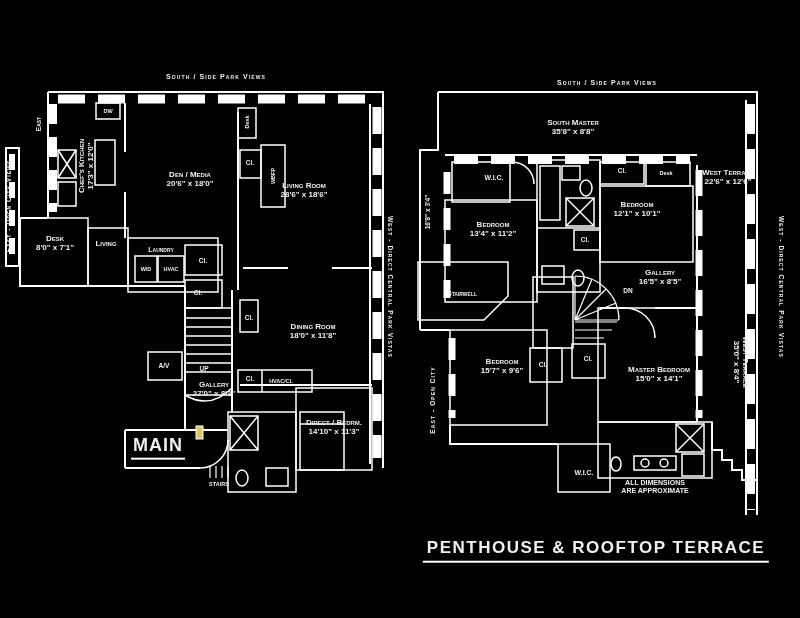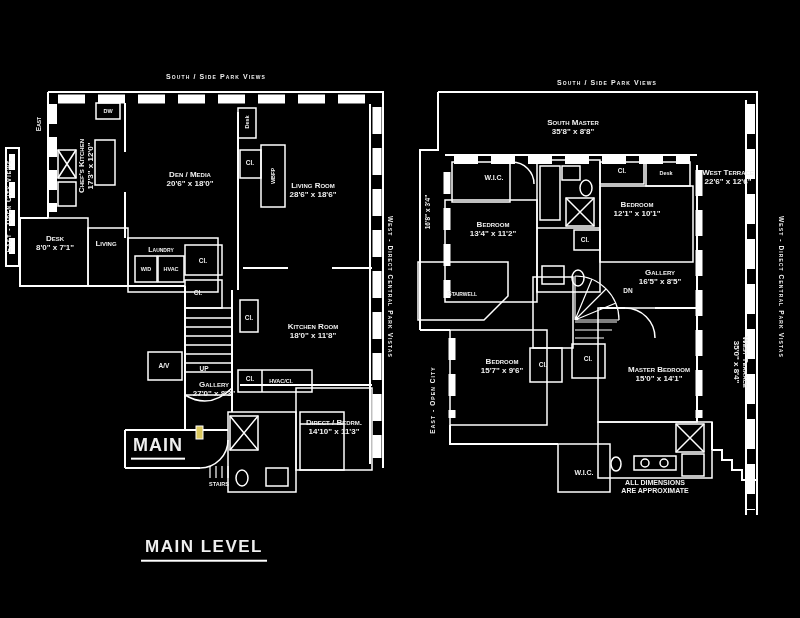--- a/index.html
+++ b/index.html
@@ -166,32 +166,32 @@
 <div class="lbl sc s6 vdn ls1" style="left:390px;top:287px">West - Direct Central Park Vistas</div>
 
 <div class="lbl vup" style="left:86px;top:166px">
   <div class="nm">Chef's Kitchen</div>
   <div>17'3" x 12'0"</div>
 </div>
 <div class="lbl" style="left:190px;top:179px">
   <div class="nm">Den / Media</div>
   <div>20'6" x 18'0"</div>
 </div>
-<div class="lbl" style="left:313px;top:190px">
+<div class="lbl" style="left:304px;top:190px">
   <div class="nm">Living Room</div>
   <div>28'6" x 18'6"</div>
 </div>
 <div class="lbl" style="left:55px;top:243px">
   <div class="nm">Desk</div>
   <div>8'0" x 7'1"</div>
 </div>
 <div class="lbl nm" style="left:106px;top:244px">Living</div>
 <div class="lbl nm s7" style="left:161px;top:250px">Laundry</div>
 <div class="lbl" style="left:313px;top:331px">
-  <div class="nm">Kitchen Room</div>
+  <div class="nm">Dining Room</div>
   <div>18'0" x 11'8"</div>
 </div>
 <div class="lbl" style="left:214px;top:389px">
   <div class="nm">Gallery</div>
   <div>27'0" x 8'3"</div>
 </div>
 <div class="lbl" style="left:334px;top:427px">
   <div class="nm">Direct / Bedrm.</div>
   <div>14'10" x 11'3"</div>
 </div>
@@ -205,21 +205,20 @@
 <div class="lbl s5" style="left:281px;top:381px">HVAC/Cl.</div>
 <div class="lbl s5 vup" style="left:273px;top:176px">WBFP</div>
 <div class="lbl s5 vup" style="left:247px;top:122px">Desk</div>
 <div class="lbl s5" style="left:108px;top:111px">DW</div>
 <div class="lbl s5" style="left:146px;top:269px">W/D</div>
 <div class="lbl s5" style="left:171px;top:269px">HVAC</div>
 <div class="lbl s6" style="left:164px;top:366px">A/V</div>
 <div class="lbl s6" style="left:204px;top:369px">UP</div>
 <div class="lbl s5" style="left:219px;top:484px">STAIRS</div>
 
-<div class="lbl title" style="left:204px;top:549px">MAIN LEVEL</div>
 
 <div class="lbl sc s7 ls1" style="left:607px;top:83px">South / Side Park Views</div>
 <div class="lbl sc s6 vup ls1" style="left:433px;top:400px">East - Open City</div>
 <div class="lbl sc s6 vdn ls1" style="left:781px;top:287px">West - Direct Central Park Vistas</div>
 
 <div class="lbl" style="left:573px;top:127px">
   <div class="nm">South Master</div>
   <div>35'8" x 8'8"</div>
 </div>
 <div class="lbl" style="left:728px;top:177px">
@@ -261,14 +260,15 @@
 <div class="lbl s6" style="left:543px;top:365px">Cl.</div>
 <div class="lbl s6" style="left:588px;top:359px">Cl.</div>
 <div class="lbl s5" style="left:666px;top:173px">Desk</div>
 <div class="lbl s6" style="left:628px;top:291px">DN</div>
 
 <div class="lbl s7" style="left:655px;top:487px">
   <div>ALL DIMENSIONS</div>
   <div>ARE APPROXIMATE</div>
 </div>
 
+<div class="lbl title" style="left:596px;top:550px">PENTHOUSE &amp; ROOFTOP TERRACE</div>
 
 </div>
 
 </body></html>

